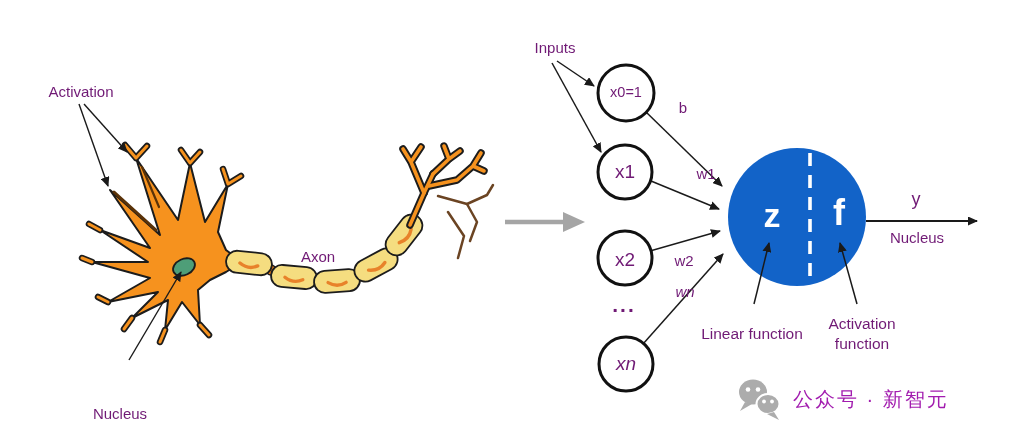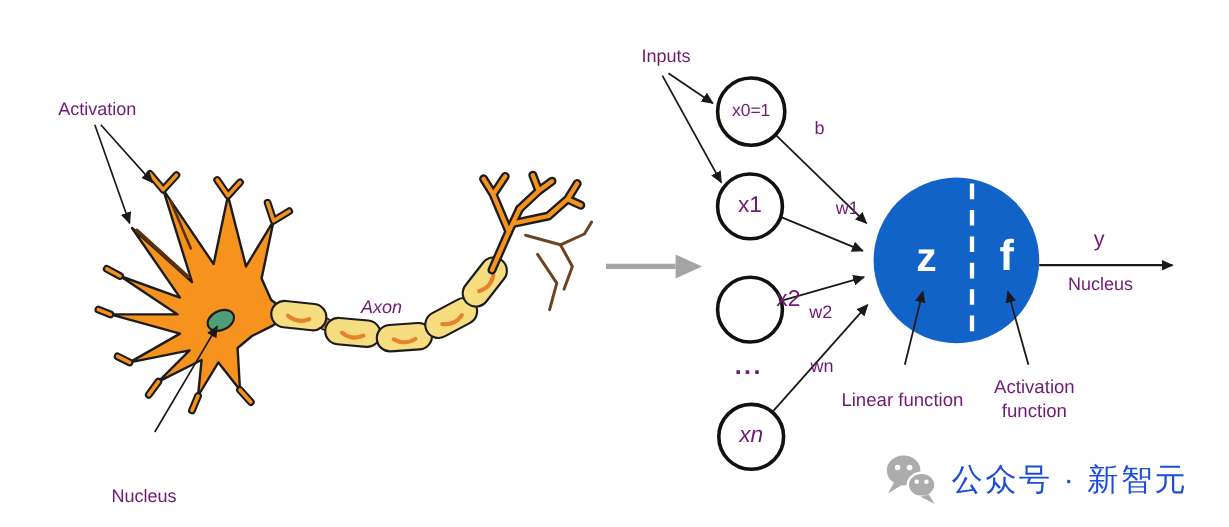--- a/index.html
+++ b/index.html
@@ -18,21 +18,21 @@
   .lbl.sym{color:#ffffff;font-weight:700;}
   .lbl.sym-z{font-size:34px;}
   .lbl.sym-f{font-size:36px;}
   .lbl.caption{white-space:normal;text-align:center;font-size:15.5px;line-height:1.3;}
   .lbl.y-sym{font-size:18px;}
   .watermark{
     position:absolute;left:737px;top:377px;height:44px;
     display:flex;align-items:center;gap:10px;
   }
   .watermark-text{
-    font-size:26px;color:#1d4ed8;letter-spacing:2px;white-space:nowrap;text-align:center;
+    font-size:20px;color:#a21caf;letter-spacing:2px;white-space:nowrap;text-align:center;
   }
 </style>
 </head>
 <body>
 
 <div id="canvas">
 
   <svg id="diagram-svg" viewBox="0 0 1024 439">
     <defs>
       <marker id="ah" markerWidth="11" markerHeight="9" refX="9" refY="4.5" orient="auto" markerUnits="userSpaceOnUse">
@@ -159,35 +159,35 @@
       <g fill="#ffffff" stroke="#111111" stroke-width="3">
         <circle cx="626" cy="93" r="28"></circle>
         <circle cx="625" cy="172" r="27"></circle>
         <circle cx="625" cy="258" r="27"></circle>
         <circle cx="626" cy="364" r="27"></circle>
       </g>
     </g>
   </svg>
 
   <div class="lbl" style="left:81px;top:92px;">Activation</div>
-  <div class="lbl" style="left:318px;top:257px;font-style:italic;">Axon</div>
+  <div class="lbl" style="left:318px;top:257px;">Axon</div>
   <div class="lbl" style="left:120px;top:378px;margin-top:36px;">Nucleus</div>
 
   <div class="lbl" style="left:555px;top:48px;">Inputs</div>
 
   <div class="lbl small-node" style="left:626px;top:93px;">x0=1</div>
   <div class="lbl big" style="left:625px;top:172px;">x1</div>
-  <div class="lbl big" style="left:625px;top:250px;margin-left:32px;">x2</div>
+  <div class="lbl big" style="left:625px;top:260px;">x2</div>
   <div class="lbl dots" style="left:624px;top:305px;">...</div>
   <div class="lbl big" style="left:626px;top:364px;font-style:italic;">xn</div>
 
   <div class="lbl" style="left:683px;top:108px;">b</div>
   <div class="lbl" style="left:684px;top:174px;margin-left:22px;">w1</div>
   <div class="lbl" style="left:684px;top:236px;margin-top:25px;">w2</div>
-  <div class="lbl" style="left:685px;top:306px;">wn</div>
+  <div class="lbl" style="left:685px;top:292px;font-style:italic;">wn</div>
 
   <div class="lbl sym sym-z" style="left:772px;top:215px;">z</div>
   <div class="lbl sym sym-f" style="left:839px;top:213px;">f</div>
 
   <div class="lbl y-sym" style="left:916px;top:200px;">y</div>
   <div class="lbl" style="left:917px;top:238px;">Nucleus</div>
 
   <div class="lbl caption" style="left:862px;top:334px;width:125px;">Activation function</div>
   <div class="lbl caption" style="left:752px;top:334px;width:110px;">Linear function</div>
 

